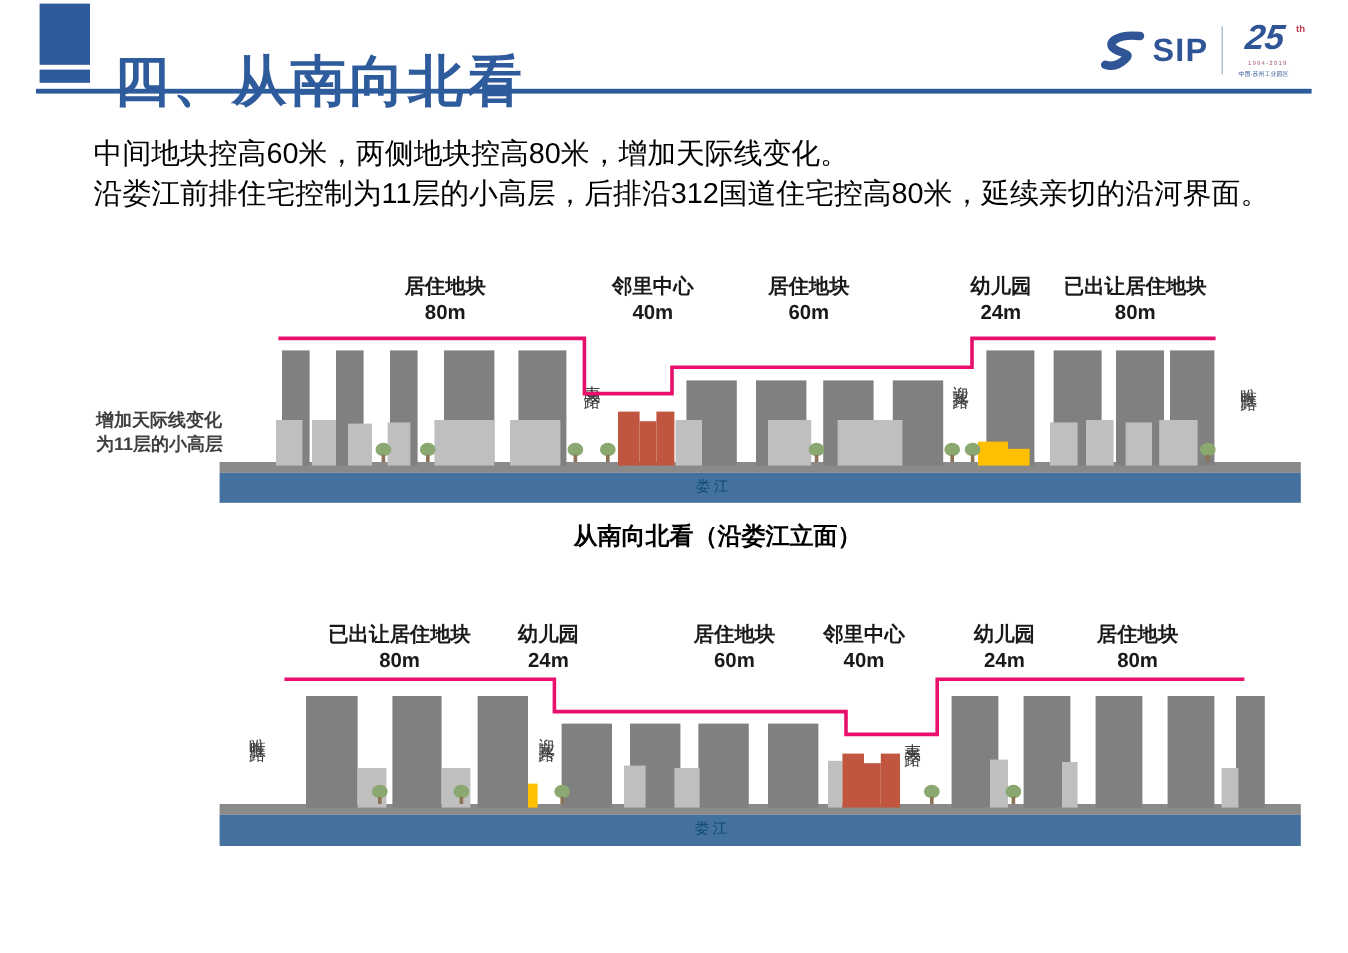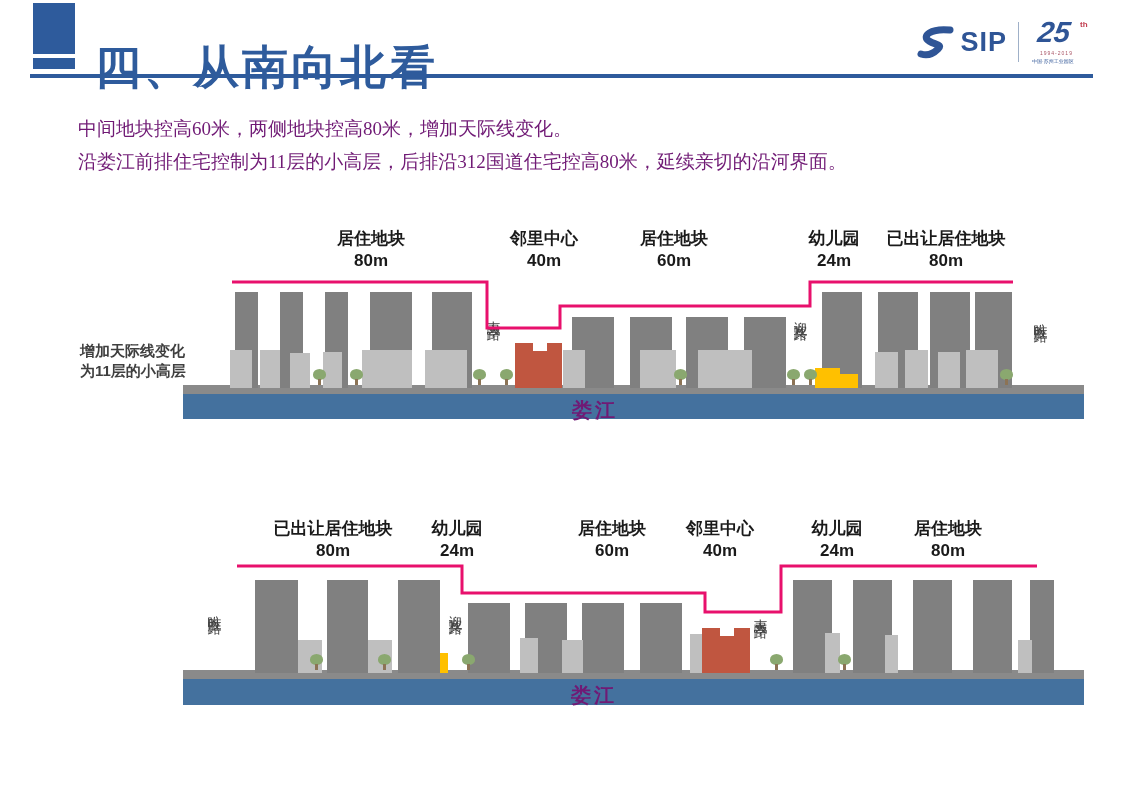--- a/index.html
+++ b/index.html
@@ -17,34 +17,34 @@
   .logo .sip{font-size:27px;font-weight:bold;color:#2F5596;letter-spacing:1px;}
   .logo-div{width:1px;height:40px;background:#9FB0C8;margin:0 6px;}
   .anniv{position:relative;width:70px;height:48px;}
   .anniv .n25{position:absolute;left:8px;top:-2px;font-size:29px;font-weight:bold;font-style:italic;
               color:#2F5596;transform:skewX(-8deg);}
   .anniv .th{position:absolute;left:50px;top:2px;font-size:8px;color:#C23B4E;font-weight:bold;}
   .anniv .yrs{position:absolute;left:10px;top:32px;font-size:5px;color:#A56;letter-spacing:1px;}
   .anniv .cap{position:absolute;left:2px;top:40px;font-size:5px;color:#2F5596;white-space:nowrap;}
 
   
-  .intro{position:absolute;left:78px;top:112px;font-size:19px;color:#701a75;line-height:33px;font-family:Liberation Serif, serif;}
+  .intro{position:absolute;left:78px;top:112px;font-size:24px;color:#000000;line-height:33px;}
   .intro p{margin:0;}
 
   
   .layer{position:absolute;left:0;top:0;width:1123px;height:794px;pointer-events:none;}
   .layer > *{position:absolute;}
   .bld{box-sizing:border-box;}
   .sec{transform:translateX(-50%);text-align:center;font-size:17px;font-weight:bold;
        color:#1A1A1A;line-height:22px;white-space:nowrap;}
   .leftlab{width:130px;font-size:15px;font-weight:bold;color:#3F3F3F;line-height:20px;
            white-space:pre-line;}
   .road{writing-mode:vertical-rl;text-orientation:upright;font-size:14px;color:#3F3F3F;
         letter-spacing:3px;line-height:16px;}
-  .river-label{transform:translateX(-50%);color:#701a75;font-size:20px;font-weight:bold;
+  .river-label{transform:translateX(-50%);color:#0c4a6e;font-size:12px;font-weight:normal;
                letter-spacing:3px;}
   .caption{position:absolute;transform:translateX(-50%);margin:0;font-size:20px;font-weight:bold;
            color:#000;white-space:nowrap;}
   .cap0{left:598px;top:433px;}
   .cap1{left:612px;top:719px;}
   .limitsvg{position:absolute;left:0;top:0;width:1123px;height:794px;}
   .tree{width:13px;height:16px;}
   .tree .crown{position:absolute;left:0;top:0;width:13px;height:11px;background:#8AA86F;
                border-radius:50% 50% 45% 45%;}
   .tree .trunk{position:absolute;left:5px;bottom:0;width:3px;height:6px;background:#8C7355;}
@@ -72,20 +72,21 @@
       <span class="cap">中国·苏州工业园区</span>
     </span>
   </div>
 
   <div class="intro">
     <p>中间地块控高60米，两侧地块控高80米，增加天际线变化。</p>
     <p>沿娄江前排住宅控制为11层的小高层，后排沿312国道住宅控高80米，延续亲切的沿河界面。</p>
   </div>
 
   <section class="layer">
+    <h3 class="caption cap0">从南向北看（沿娄江立面）</h3>
   <div class="ground" style="left: 183px; top: 385px; width: 901px; height: 9px; background: rgb(138, 138, 138);"></div>
       <div class="river" style="left: 183px; top: 394px; width: 901px; height: 25px; background: rgb(68, 113, 158);"></div>
       <div class="river-label" style="left: 595px; top: 397px;">娄江</div>
       <div class="bld" style="left: 235px; top: 292px; width: 23px; height: 96px; background: rgb(128, 128, 128);"></div>
       <div class="bld" style="left: 280px; top: 292px; width: 23px; height: 96px; background: rgb(128, 128, 128);"></div>
       <div class="bld" style="left: 325px; top: 292px; width: 23px; height: 96px; background: rgb(128, 128, 128);"></div>
       <div class="bld" style="left: 370px; top: 292px; width: 42px; height: 96px; background: rgb(128, 128, 128);"></div>
       <div class="bld" style="left: 432px; top: 292px; width: 40px; height: 96px; background: rgb(128, 128, 128);"></div>
       <div class="bld" style="left: 572px; top: 317px; width: 42px; height: 71px; background: rgb(128, 128, 128);"></div>
       <div class="bld" style="left: 630px; top: 317px; width: 42px; height: 71px; background: rgb(128, 128, 128);"></div>

